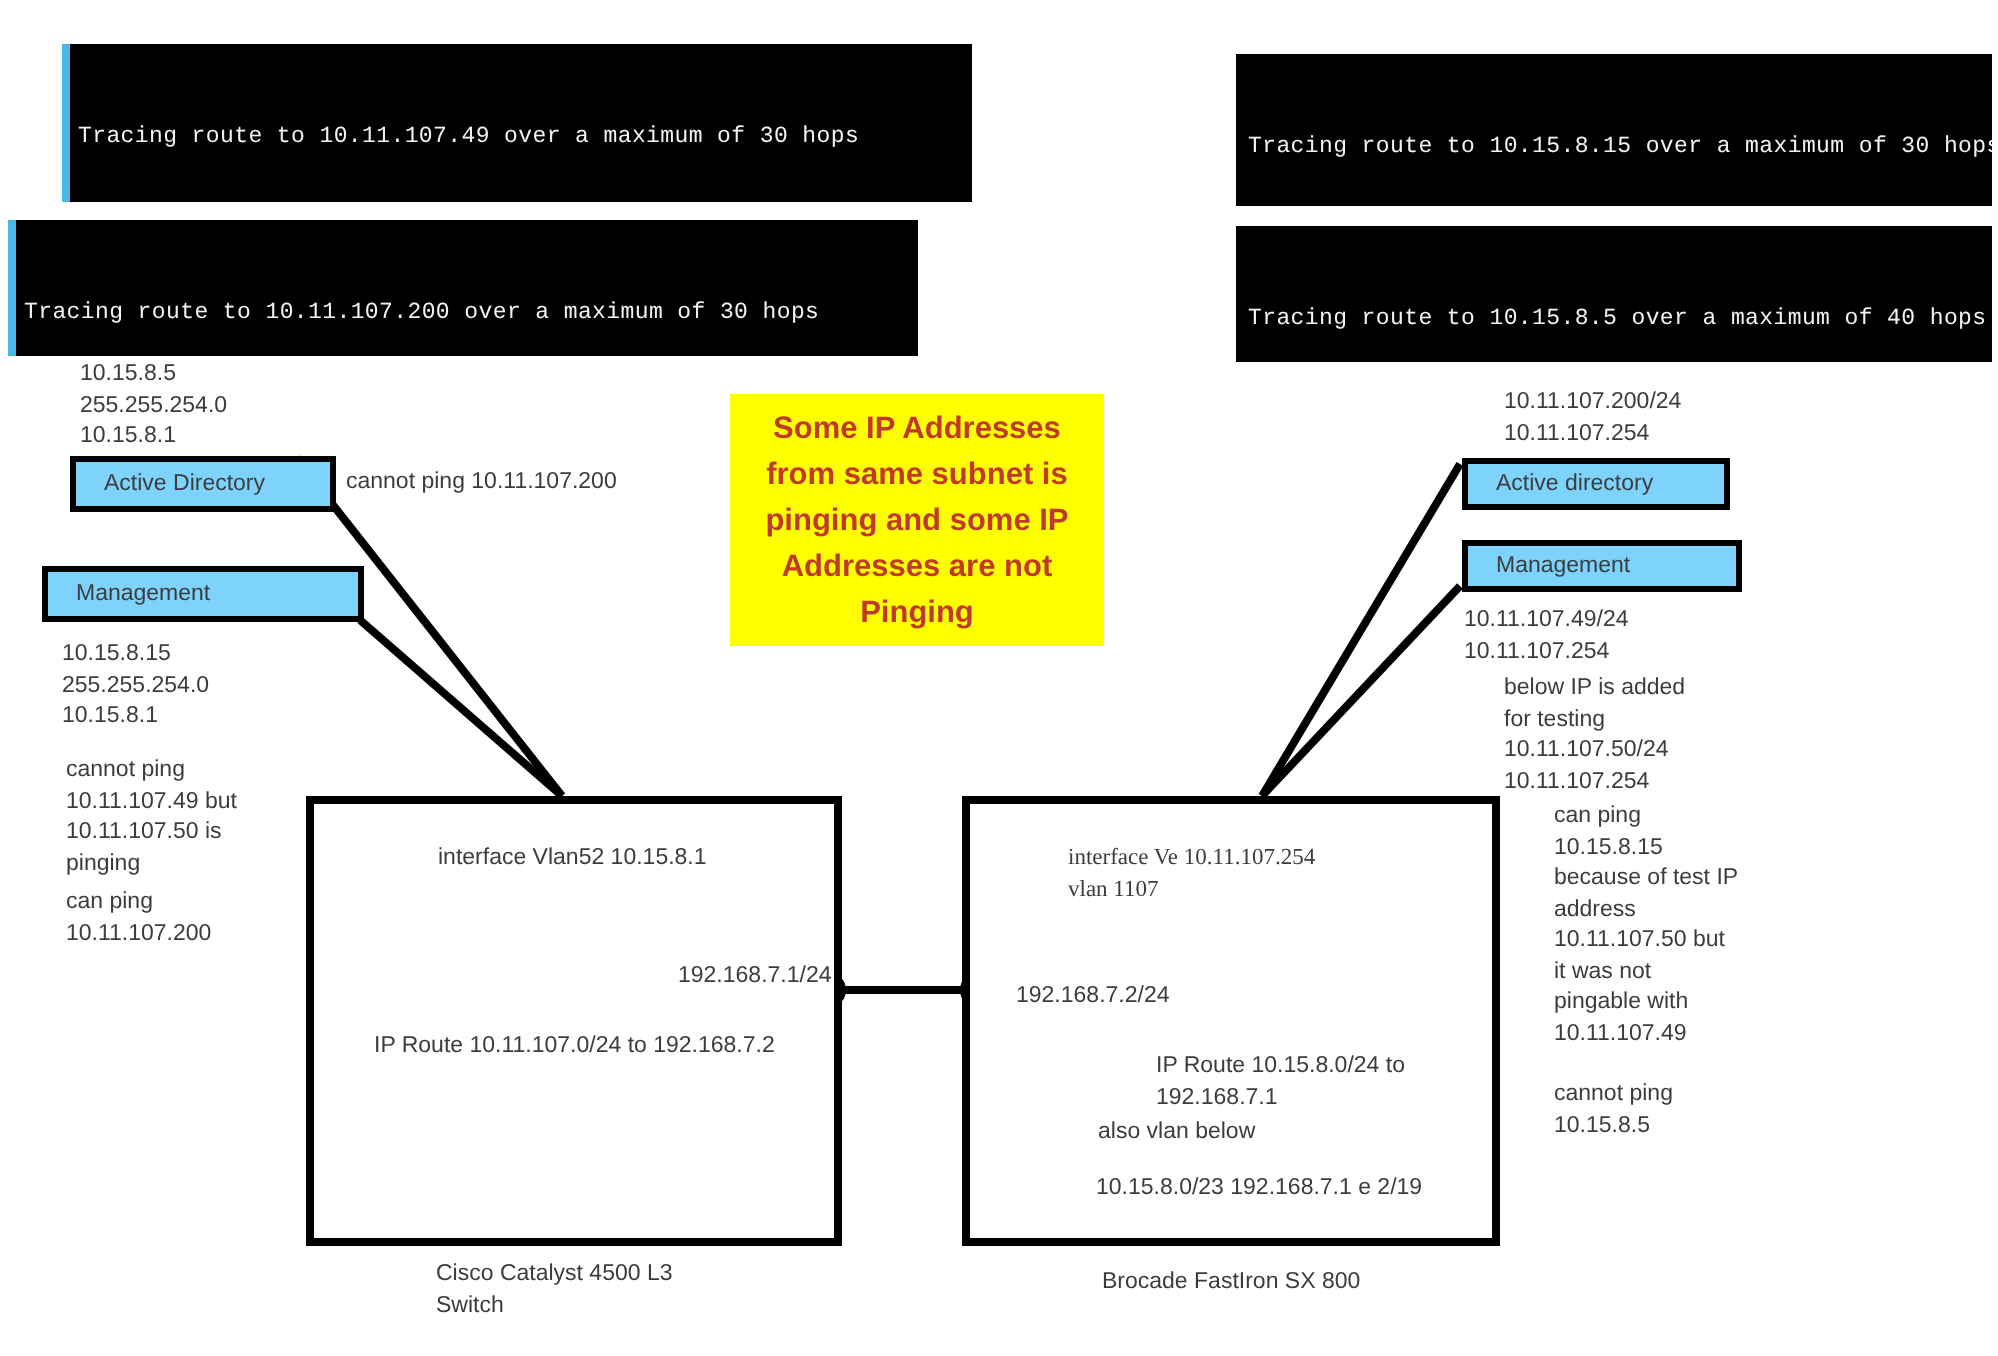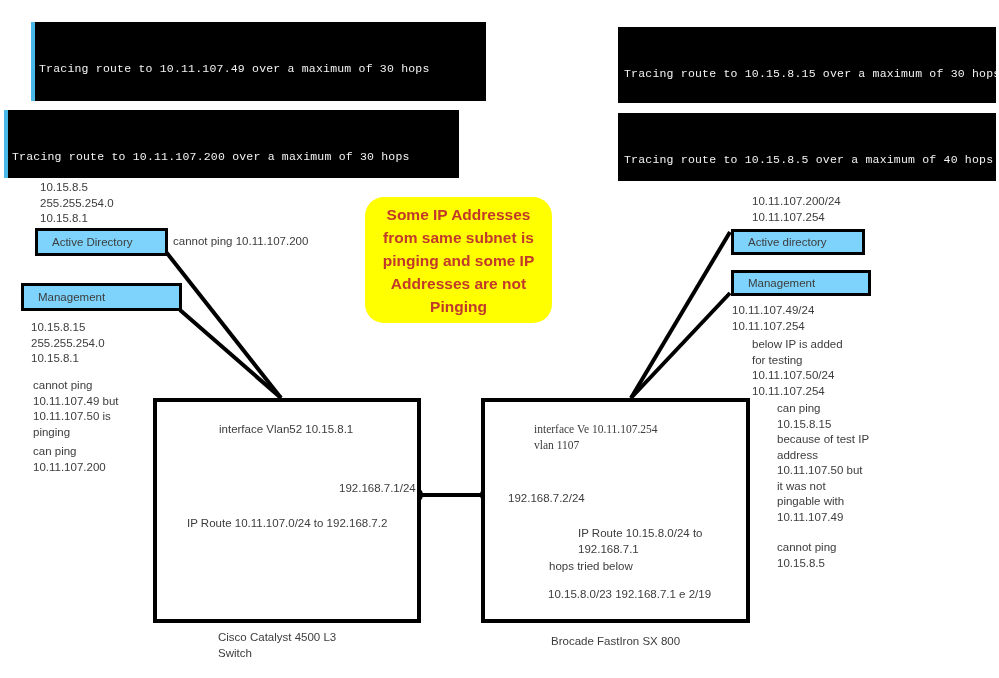--- a/index.html
+++ b/index.html
@@ -71,21 +71,20 @@
   }
 
   
   #callout {
     position: absolute;
     background: #ffff00;
     box-sizing: border-box;
     display: flex;
     align-items: center;
     justify-content: center;
-    border-radius: 19px;
   }
   #callout span {
     display: block;
     color: #c0392b;
     font-weight: bold;
     font-size: 15.5px;
     line-height: 23px;
     text-align: center;
     white-space: pre-line;
   }
@@ -258,19 +257,19 @@
 
   <div class="caption" style="left:218px; top:630px;">Cisco      Catalyst 4500 L3
              Switch</div>
 
   <div class="device" style="left:481px; top:398px; width:269px; height:225px;">
     <div class="dev-text" style="left:49px; top:19px;font-family:Liberation Serif, serif;">interface Ve 10.11.107.254
 vlan 1107</div>
     <div class="dev-text" style="left:23px; top:88px;">192.168.7.2/24</div>
     <div class="dev-text" style="left:93px; top:123px;">IP Route 10.15.8.0/24 to
        192.168.7.1</div>
-    <div class="dev-text" style="left:64px; top:156px;">hops tried below</div>
+    <div class="dev-text" style="left:64px; top:156px;">also vlan below</div>
     <div class="dev-text" style="left:63px; top:184px;">10.15.8.0/23      192.168.7.1     e 2/19</div>
   </div>
 
   <div class="caption" style="left:551px; top:634px;">Brocade     FastIron SX 800</div>
 
 </div>
 
 </body></html>

